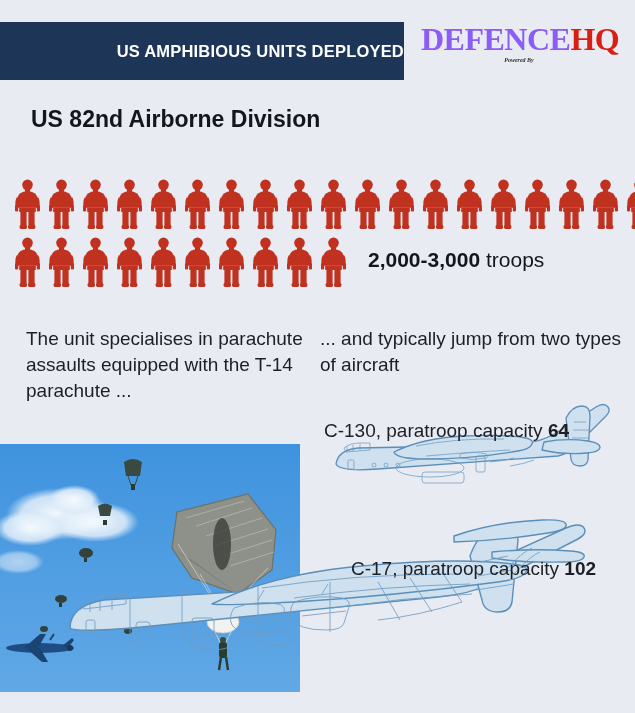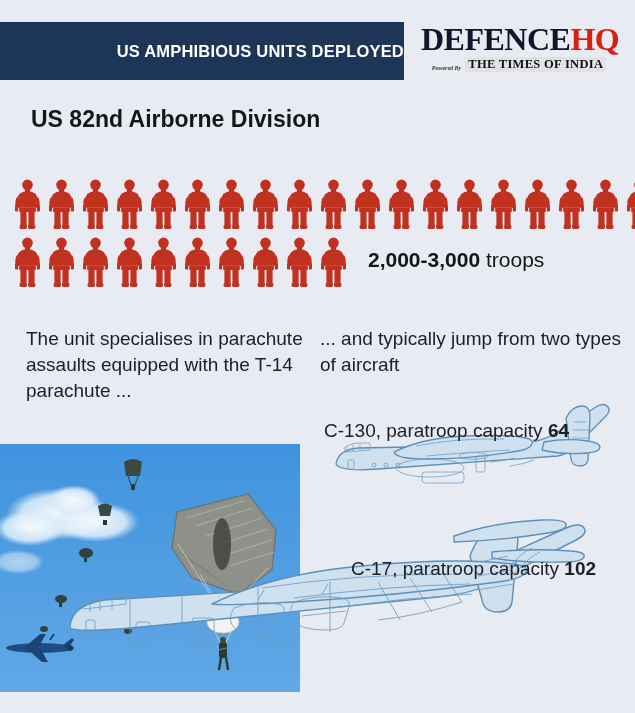--- a/index.html
+++ b/index.html
@@ -24,21 +24,21 @@
   
   #logo{
     position:absolute;right:18px;top:22px;width:196px;height:54px;
     text-align:center;
   }
   #logo-main{
     font-family:"Liberation Serif", serif;
     font-weight:bold;font-size:32px;line-height:34px;
     letter-spacing:-0.5px;white-space:nowrap;
   }
-  #logo-defence{color:#0f172a;text-align:right;}
+  #logo-defence{color:#8b5cf6;text-align:right;}
   #logo-hq{color:#d81f12;}
   #logo-sub{
     display:flex;align-items:flex-end;justify-content:center;gap:4px;
     margin-top:1px;
   }
   #logo-powered{
     font-family:"Liberation Serif", serif;
     font-size:6px;color:#333;font-weight:bold;font-style:italic;
     padding-bottom:1px;
   }
@@ -97,21 +97,20 @@
 <div id="header-bar">
   <div class="hdr-line">US AMPHIBIOUS UNITS DEPLOYED</div>
 </div>
 
 <div id="logo">
   <div id="logo-main">
     <span id="logo-defence">DEFENCE</span><span id="logo-hq">HQ</span>
   </div>
   <div id="logo-sub">
     <span id="logo-powered">Powered By</span>
-    <span id="logo-toi">THE TIMES OF INDIA</span>
   </div>
 </div>
 
 <div id="main-title">
   <div>US 82nd Airborne Division</div>
 </div>
 
 <div id="soldier-block">
   <div class="soldier-row" id="soldier-row-1">
       <svg class="soldier" viewBox="0 0 27 52" xmlns="http://www.w3.org/2000/svg">

